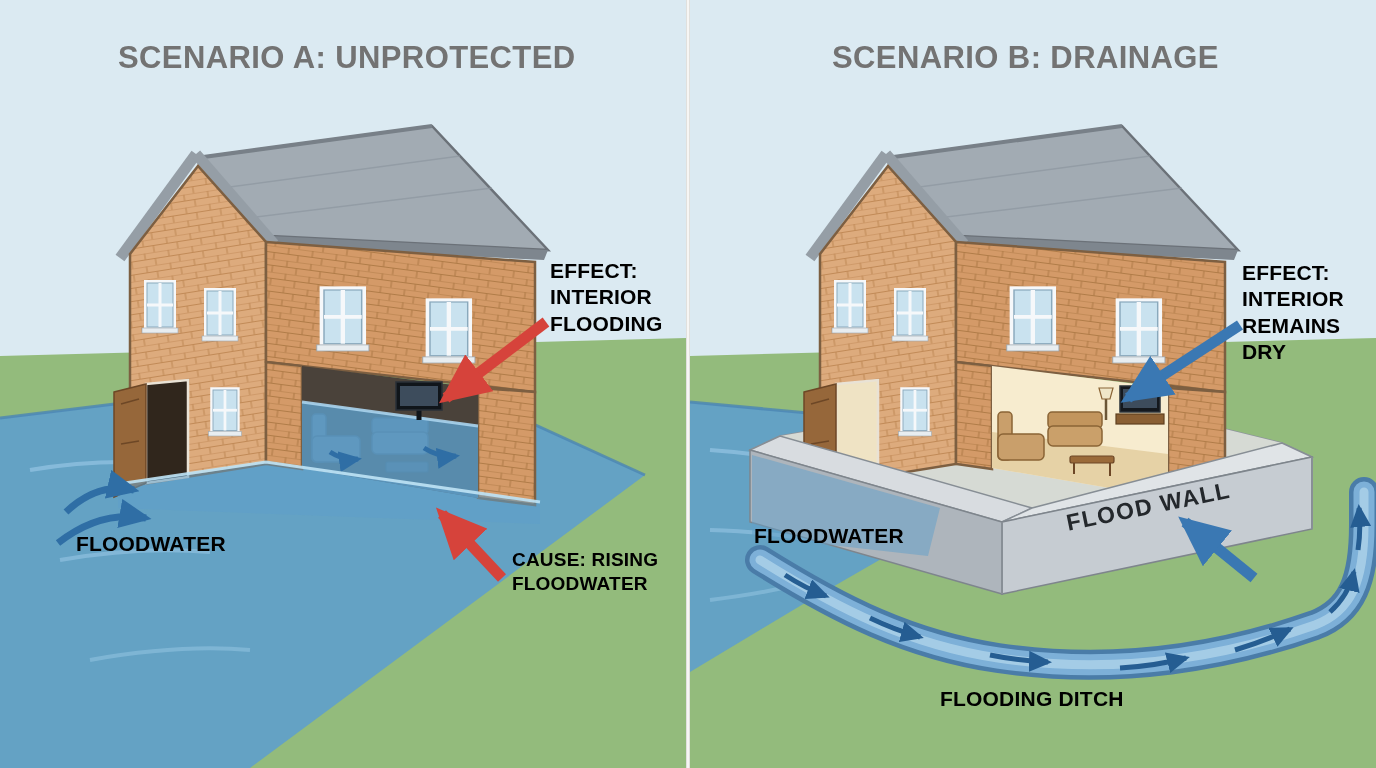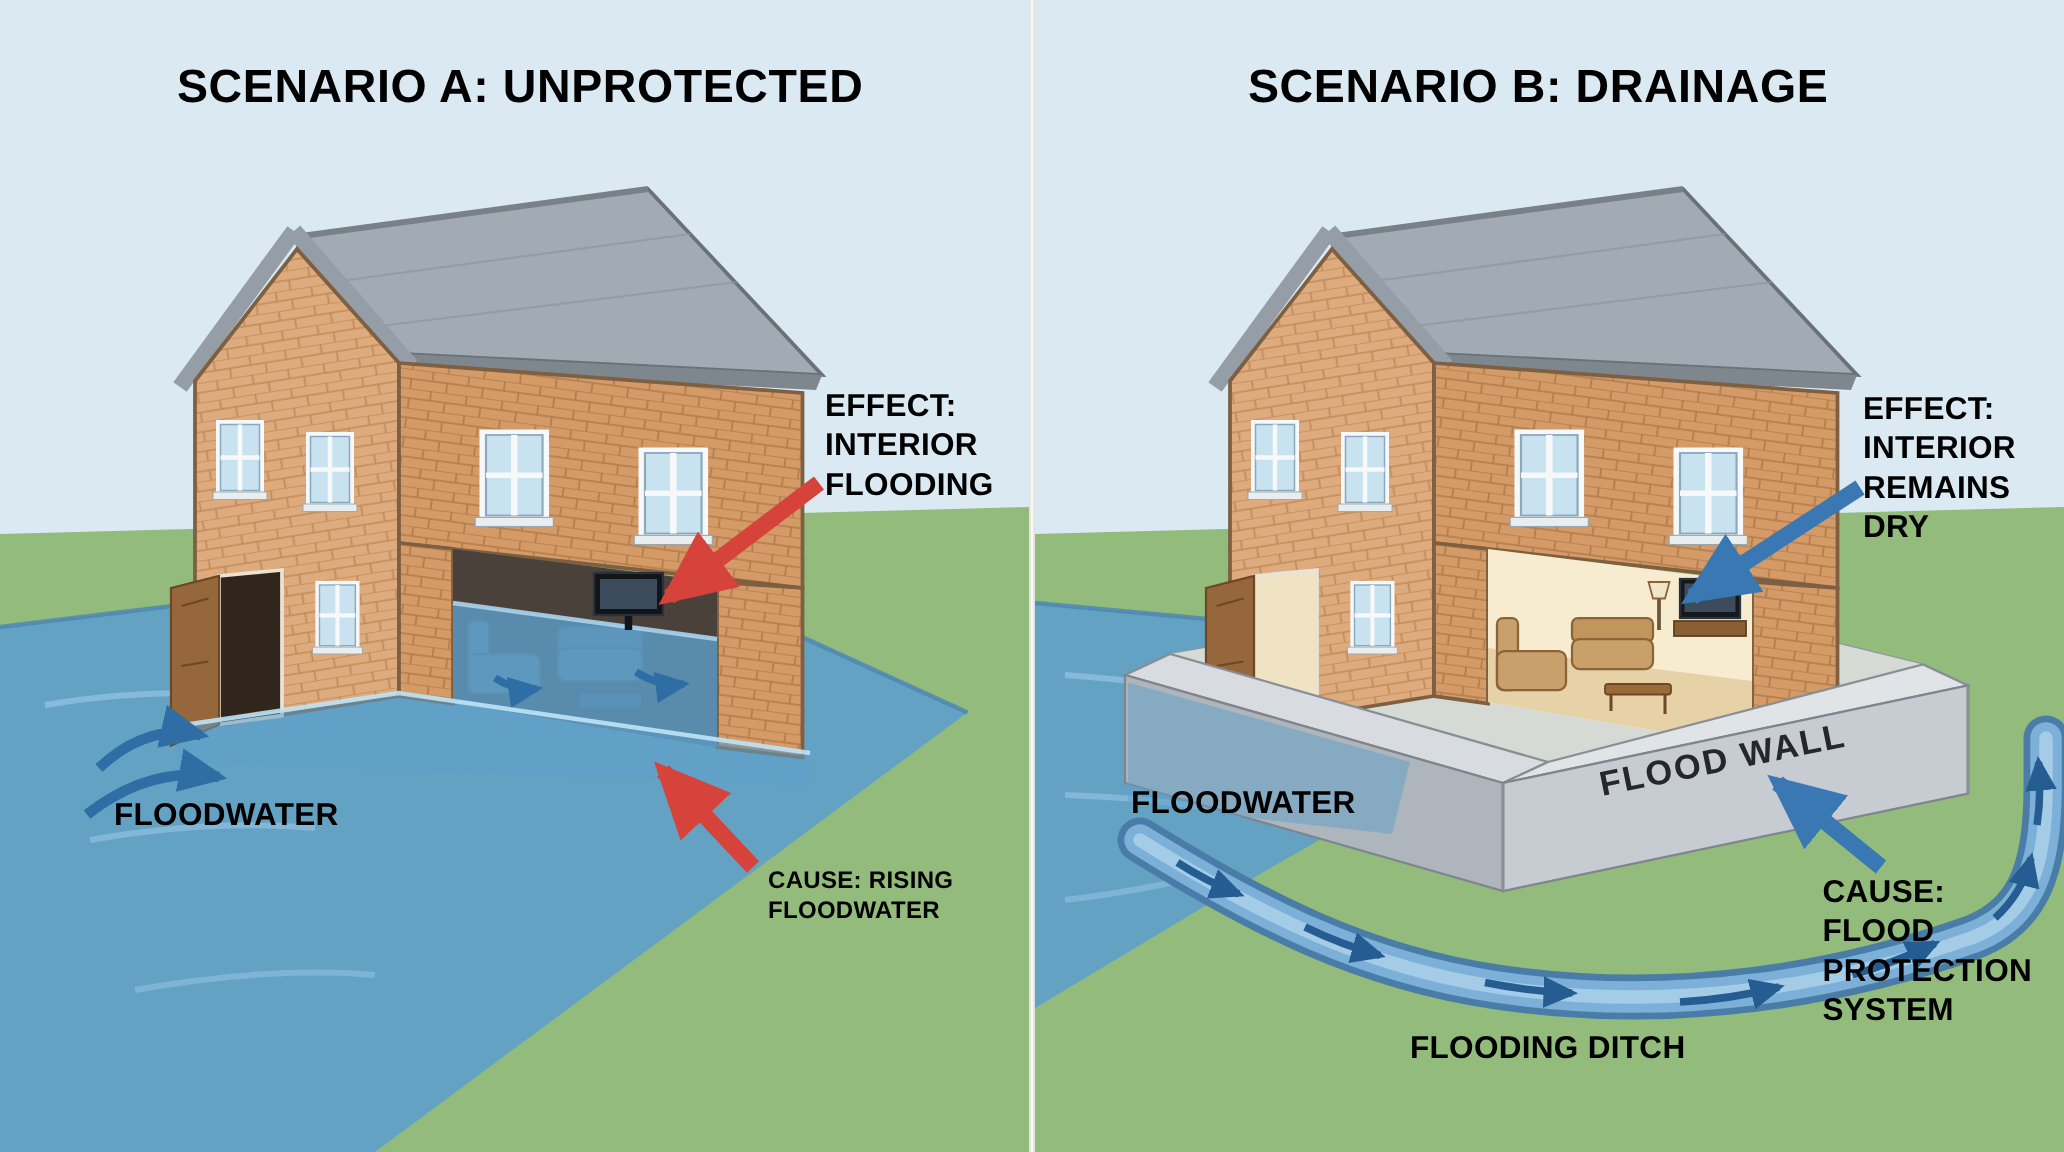--- a/index.html
+++ b/index.html
@@ -4,21 +4,21 @@
 <style>
   html,body{margin:0;padding:0;background:#fff;}
   #stage{position:relative;width:1376px;height:768px;overflow:hidden;
          font-family:"Liberation Sans",sans-serif;background:#dbeaf2;}
   .panel{position:absolute;top:0;width:686px;height:768px;overflow:hidden;}
   #panel-a{left:0;}
   #panel-b{left:690px;}
   .scene{position:absolute;left:0;top:0;width:100%;height:100%;display:block;}
   .divider{position:absolute;left:686px;top:0;width:4px;height:768px;
            background:#f6f6f4;border-left:1px solid #e0e0dd;border-right:1px solid #e0e0dd;box-sizing:border-box;}
-  .ttl{position:absolute;font-size:31px;font-weight:800;color:#000000;letter-spacing:.4px;white-space:pre-line;}
+  .ttl{position:absolute;font-size:31px;font-weight:800;color:#737373;letter-spacing:.4px;white-space:pre-line;}
   .lbl{position:absolute;font-size:20px;font-weight:800;color:#000000;line-height:1.26;letter-spacing:.2px;white-space:pre-line;}
 </style>
 </head>
 <body>
 
 <div id="stage">
 
   <div class="panel" id="panel-a">
     <svg class="scene" viewBox="0 0 686 768" preserveAspectRatio="none">
       <defs>
@@ -124,21 +124,21 @@
       </g>
 
       <path d="M546,322 L446,398" stroke="#d6433b" stroke-width="11" fill="none" marker-end="url(#aRed)"></path>
       <path d="M502,578 L442,514" stroke="#d6433b" stroke-width="11" fill="none" marker-end="url(#aRed)"></path>
     </svg>
 
     <div class="ttl" style="left:118px;top:40px;">SCENARIO A: UNPROTECTED</div>
     <div class="lbl" style="left:550px;top:258px;font-size:21px;">EFFECT:
 INTERIOR
 FLOODING</div>
-    <div class="lbl" style="left:512px;top:578px;font-size:16px;">CAUSE: RISING
+    <div class="lbl" style="left:512px;top:548px;font-size:19px;">CAUSE: RISING
 FLOODWATER</div>
     <div class="lbl" style="left:76px;top:531px;font-size:21px;">FLOODWATER</div>
   </div>
 
   <div class="panel" id="panel-b">
     <svg class="scene" viewBox="0 0 686 768" preserveAspectRatio="none">
       <defs>
         <pattern id="brB1" width="24" height="13" patternUnits="userSpaceOnUse" patternTransform="rotate(-9)">
           <rect width="24" height="13" fill="#ddab7d"></rect>
           <path d="M0 0H24M0 6.5H24M7 0V6.5M17 6.5V13" stroke="#c18a57" stroke-width="1.1" fill="none"></path>
@@ -261,20 +261,17 @@
 
       <path d="M550,325 L438,398" stroke="#3a78b3" stroke-width="11" fill="none" marker-end="url(#bBlue)"></path>
       <path d="M564,578 L495,522" stroke="#3a78b3" stroke-width="11" fill="none" marker-end="url(#bBlue)"></path>
     </svg>
 
     <div class="ttl" style="left:142px;top:40px;">SCENARIO B: DRAINAGE</div>
     <div class="lbl" style="left:552px;top:260px;font-size:21px;">EFFECT:
 INTERIOR
 REMAINS DRY</div>
     <div class="lbl" style="left:64px;top:523px;font-size:21px;">FLOODWATER</div>
-    <div class="lbl" style="left:525px;top:582px;font-size:21px;">CAUSE: FLOOD
-PROTECTION
-SYSTEM</div>
     <div class="lbl" style="left:250px;top:686px;font-size:21px;">FLOODING DITCH</div>
   </div>
 
   <div class="divider"></div>
 </div>
 
 </body></html>

